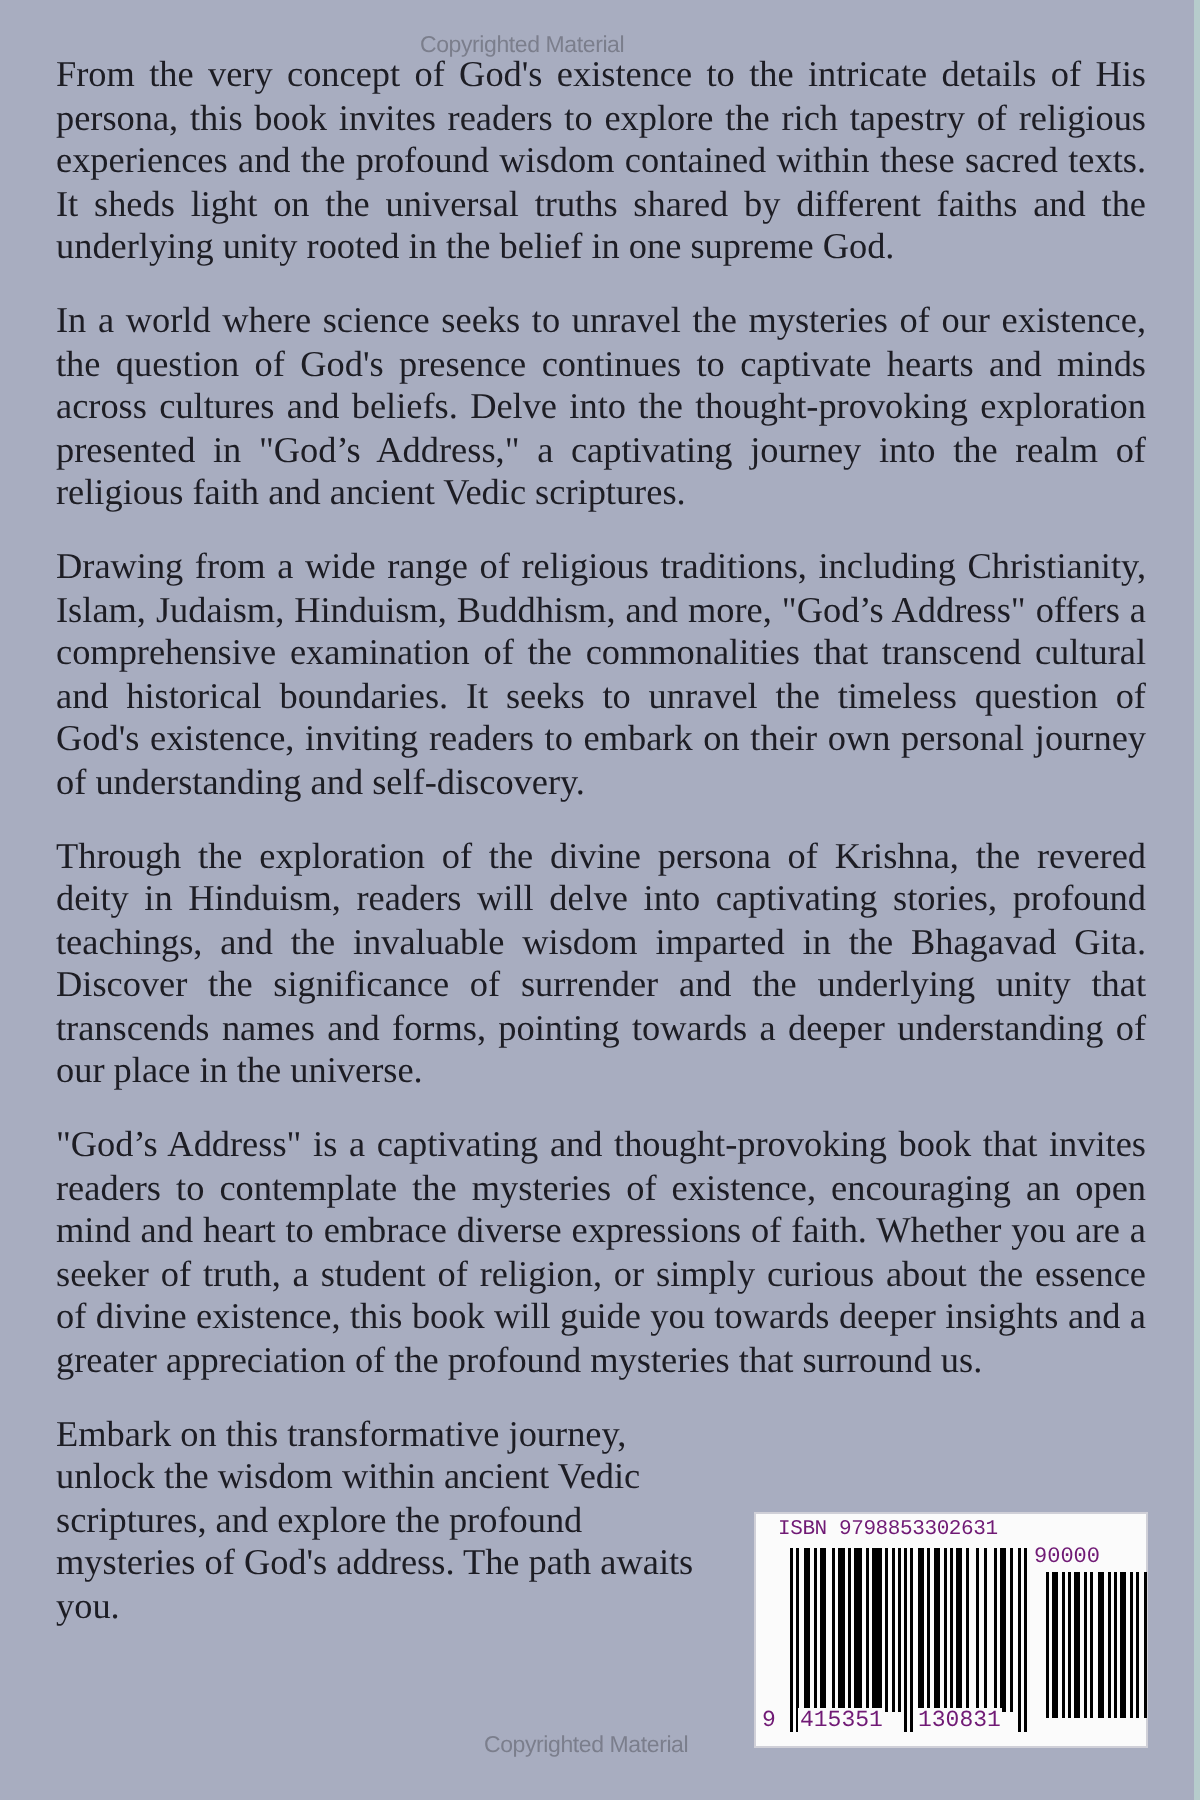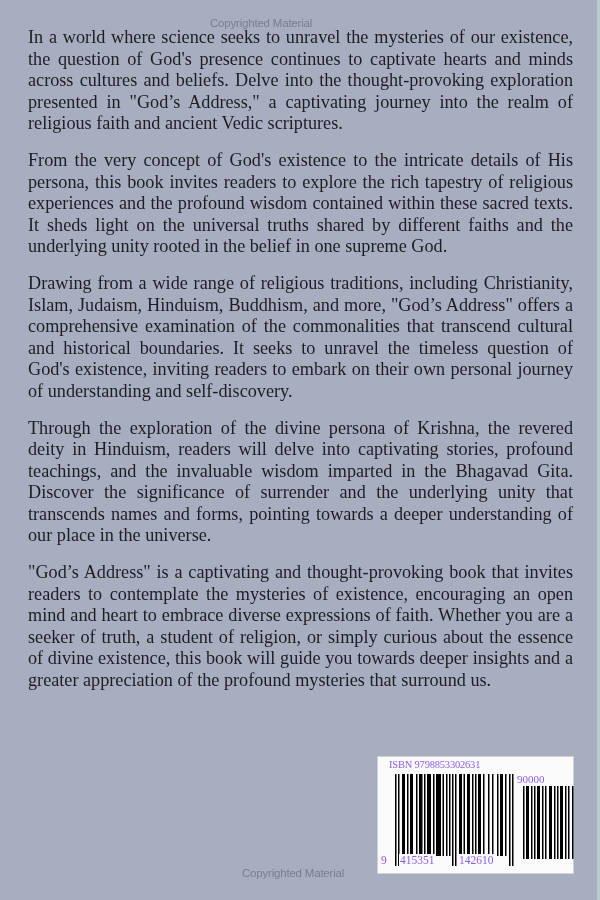--- a/index.html
+++ b/index.html
@@ -35,22 +35,22 @@
       text-align: justify;
       hyphens: none;
     }
     .barcode-box {
       position: absolute;
       left: 377px; top: 756px;
       width: 197px; height: 118px;
       background: #fbfbfb;
       box-sizing: border-box;
       border: 1px solid #d0d0d8;
-      font-family: Liberation Serif, serif;
-      color: #8b5cf6;
+      font-family: Liberation Mono, monospace;
+      color: #701a75;
     }
     .isbn-label {
       position: absolute; left: 11px; top: 2px;
       font-size: 10.5px; letter-spacing: -0.2px;
     }
     .price-label {
       position: absolute; left: 139px; top: 16px;
       font-size: 11px;
     }
     .bars-main {
@@ -68,25 +68,26 @@
     .d-right { left: 80px; }
   </style>
 </head>
 <body>
 
 <div class="right-strip"></div>
 
 <div class="watermark wm-top">Copyrighted Material</div>
 
 <div class="text-block">
+  <p>From the very concept of God's existence to the intricate details of His persona, this book invites readers to explore the rich tapestry of religious experiences and the profound wisdom contained within these sacred texts. It sheds light on the universal truths shared by different faiths and the underlying unity rooted in the belief in one supreme God.</p>
   <p>In a world where science seeks to unravel the mysteries of our existence, the question of God's presence continues to captivate hearts and minds across cultures and beliefs. Delve into the thought-provoking exploration presented in "God’s Address," a captivating journey into the realm of religious faith and ancient Vedic scriptures.</p>
-  <p>From the very concept of God's existence to the intricate details of His persona, this book invites readers to explore the rich tapestry of religious experiences and the profound wisdom contained within these sacred texts. It sheds light on the universal truths shared by different faiths and the underlying unity rooted in the belief in one supreme God.</p>
   <p>Drawing from a wide range of religious traditions, including Christianity, Islam, Judaism, Hinduism, Buddhism, and more, "God’s Address" offers a comprehensive examination of the commonalities that transcend cultural and historical boundaries. It seeks to unravel the timeless question of God's existence, inviting readers to embark on their own personal journey of understanding and self-discovery.</p>
   <p>Through the exploration of the divine persona of Krishna, the revered deity in Hinduism, readers will delve into captivating stories, profound teachings, and the invaluable wisdom imparted in the Bhagavad Gita. Discover the significance of surrender and the underlying unity that transcends names and forms, pointing towards a deeper understanding of our place in the universe.</p>
   <p>"God’s Address" is a captivating and thought-provoking book that invites readers to contemplate the mysteries of existence, encouraging an open mind and heart to embrace diverse expressions of faith. Whether you are a seeker of truth, a student of religion, or simply curious about the essence of divine existence, this book will guide you towards deeper insights and a greater appreciation of the profound mysteries that surround us.</p>
+  <p style="width:330px;text-align:left;">Embark on this transformative journey, unlock the wisdom within ancient Vedic scriptures, and explore the profound mysteries of God's address. The path awaits you.</p>
 </div>
 
 <div class="watermark wm-bottom">Copyrighted Material</div>
 
 <div class="barcode-box">
   <div class="isbn-label">ISBN 9798853302631</div>
   <div class="price-label">90000</div>
 
   <svg class="bars-main" viewBox="0 0 122 92" preserveAspectRatio="none">
     <g fill="#000">
@@ -137,14 +138,14 @@
       <rect x="34" y="0" width="1.5" height="73"></rect>
       <rect x="37" y="0" width="3" height="73"></rect>
       <rect x="42" y="0" width="1.5" height="73"></rect>
       <rect x="45" y="0" width="1.5" height="73"></rect>
       <rect x="49" y="0" width="1.5" height="73"></rect>
     </g>
   </svg>
 
   <div class="digits d-first">9</div>
   <div class="digits d-left">415351</div>
-  <div class="digits d-right">142610</div>
+  <div class="digits d-right">130831</div>
 </div>
 
 </body></html>

